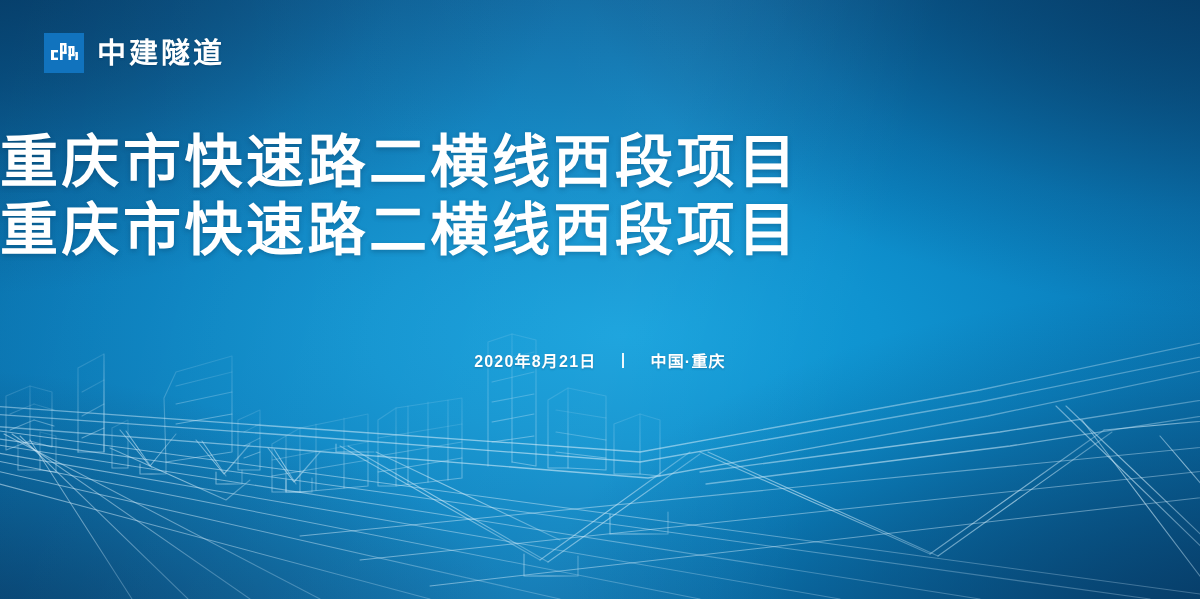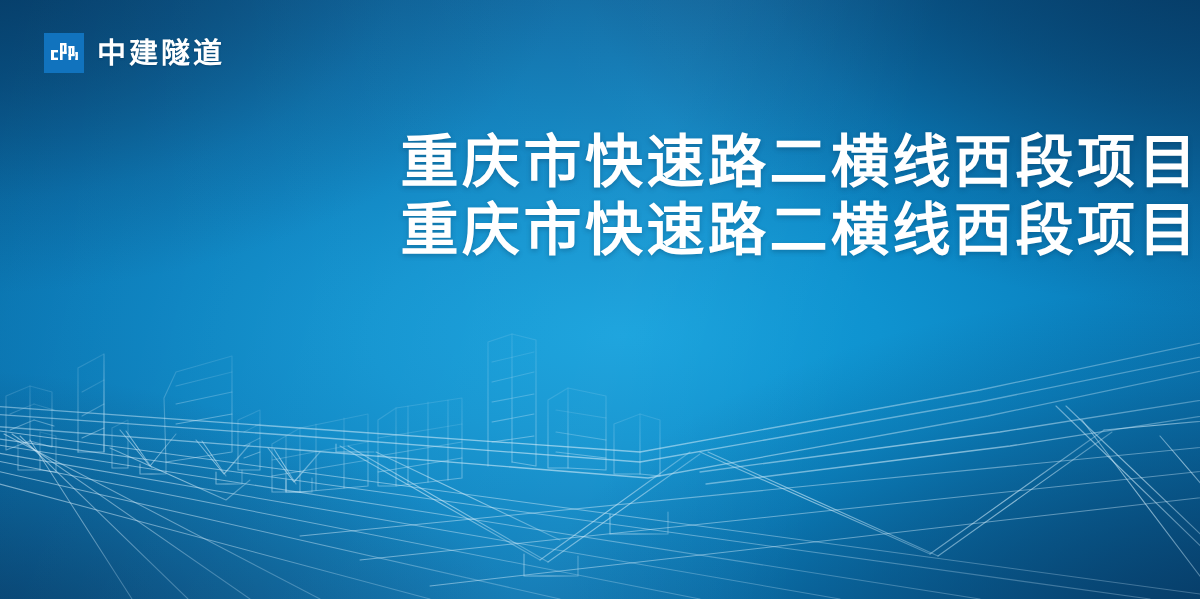--- a/index.html
+++ b/index.html
@@ -110,21 +110,21 @@
     white-space: nowrap;
     text-shadow: 0 1px 2px rgba(3,40,72,0.35);
   }
 
   
   .title-block {
     position: absolute;
     left: 0;
     right: 0;
     top: 128px;
-    text-align: right;
+    text-align: left;
   }
   .title-line {
     color: #ffffff;
     font-size: 58px;
     font-weight: 700;
     line-height: 1.18;
     letter-spacing: 3.5px;
     white-space: nowrap;
     text-shadow: 0 2px 5px rgba(4,45,80,0.30);
   }
@@ -327,14 +327,19 @@
       </g>
     </svg>
     <span class="logo-word">中建隧道</span>
   </div>
 
   <div class="title-block">
     <div class="title-line">重庆市快速路二横线西段项目</div>
     <div class="title-line">重庆市快速路二横线西段项目</div>
   </div>
 
+  <div class="meta-block">
+    <span class="meta-text">2020年8月21日</span>
+    <span class="meta-divider"></span>
+    <span class="meta-text">中国·重庆</span>
+  </div>
 
 </div>
 
 </body></html>

